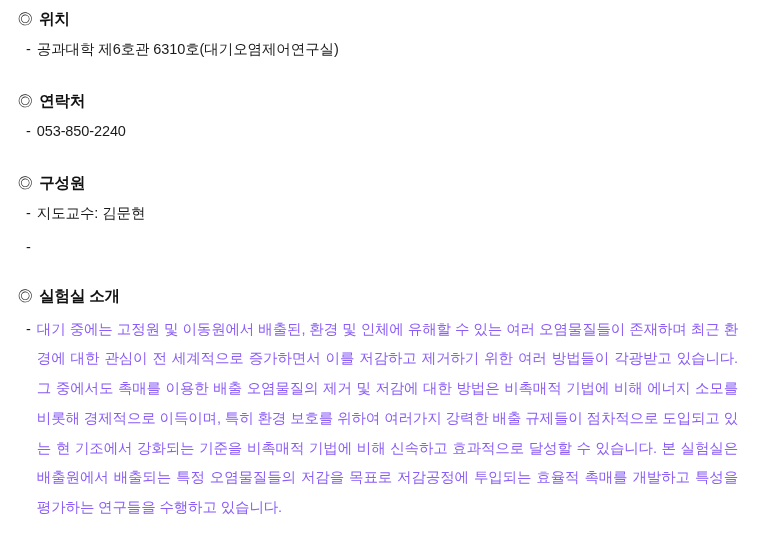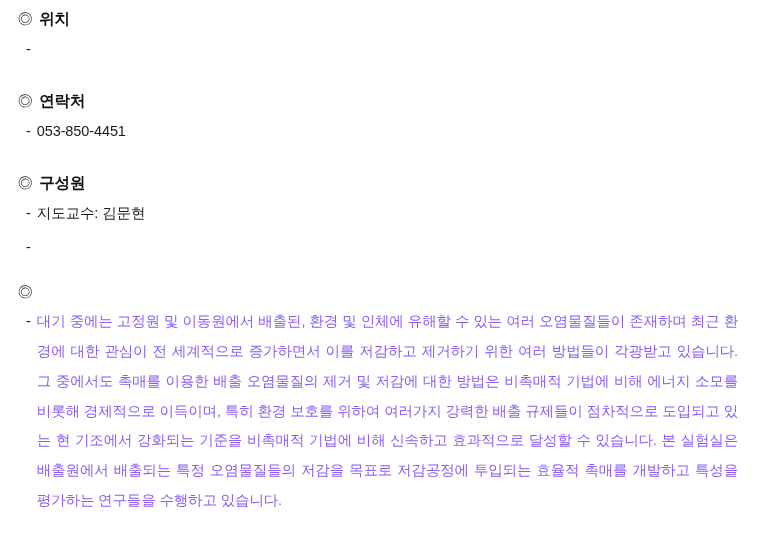--- a/index.html
+++ b/index.html
@@ -88,34 +88,35 @@
 <div class="page">
 
   <div class="section">
     <div class="section-heading">
       <span class="bullet-glyph">◎</span>
       <span>위치</span>
     </div>
     <div class="gap-xs"></div>
     <div class="dash-item">
       <span class="dash-glyph">-</span>
+      <span>공과대학 제6호관 6310호(대기오염제어연구실)</span>
     </div>
   </div>
 
   <div class="gap-lg"></div>
 
   <div class="section">
     <div class="section-heading">
       <span class="bullet-glyph">◎</span>
       <span>연락처</span>
     </div>
     <div class="gap-xs"></div>
     <div class="dash-item">
       <span class="dash-glyph">-</span>
-      <span>053-850-4451</span>
+      <span>053-850-2240</span>
     </div>
   </div>
 
   <div class="gap-lg"></div>
 
   <div class="section">
     <div class="section-heading">
       <span class="bullet-glyph">◎</span>
       <span>구성원</span>
     </div>
@@ -128,20 +129,21 @@
     <div class="dash-item">
       <span class="dash-glyph">-</span>
     </div>
   </div>
 
   <div class="gap-md"></div>
 
   <div class="section">
     <div class="section-heading">
       <span class="bullet-glyph">◎</span>
+      <span>실험실 소개</span>
     </div>
     <div class="gap-xs"></div>
     <div class="para-wrap">
       <span class="para-dash">-</span>
       <span class="para-body">대기 중에는 고정원 및 이동원에서 배출된, 환경 및 인체에 유해할 수 있는 여러 오염물질들이 존재하며 최근 환경에 대한 관심이 전 세계적으로 증가하면서 이를 저감하고 제거하기 위한 여러 방법들이 각광받고 있습니다. 그 중에서도 촉매를 이용한 배출 오염물질의 제거 및 저감에 대한 방법은 비촉매적 기법에 비해 에너지 소모를 비롯해 경제적으로 이득이며, 특히 환경 보호를 위하여 여러가지 강력한 배출 규제들이 점차적으로 도입되고 있는 현 기조에서 강화되는 기준을 비촉매적 기법에 비해 신속하고 효과적으로 달성할 수 있습니다. 본 실험실은 배출원에서 배출되는 특정 오염물질들의 저감을 목표로 저감공정에 투입되는 효율적 촉매를 개발하고 특성을 평가하는 연구들을 수행하고 있습니다.</span>
     </div>
   </div>
 
 </div>
 

